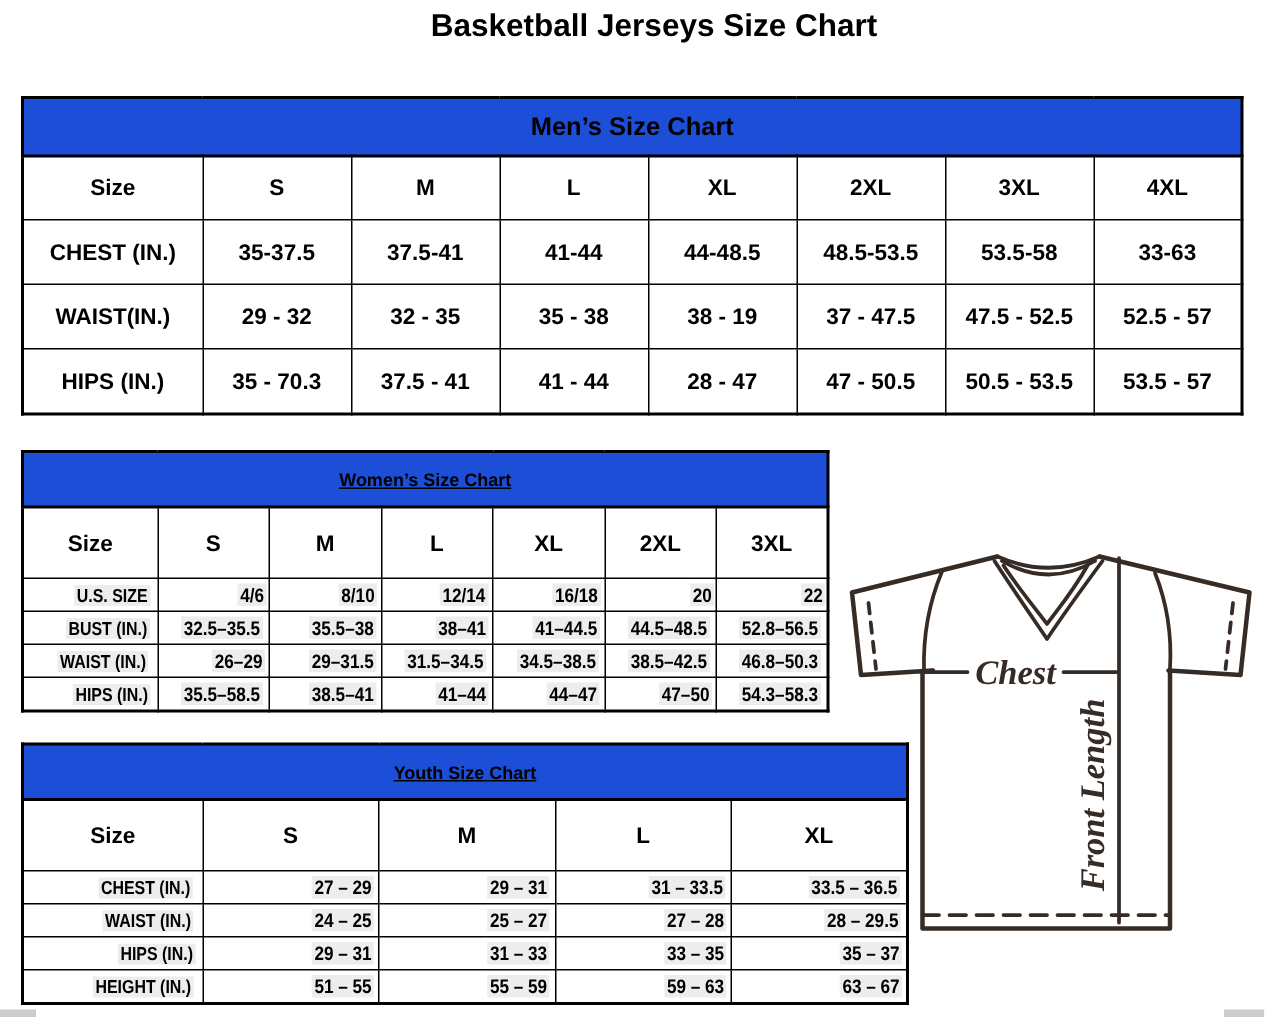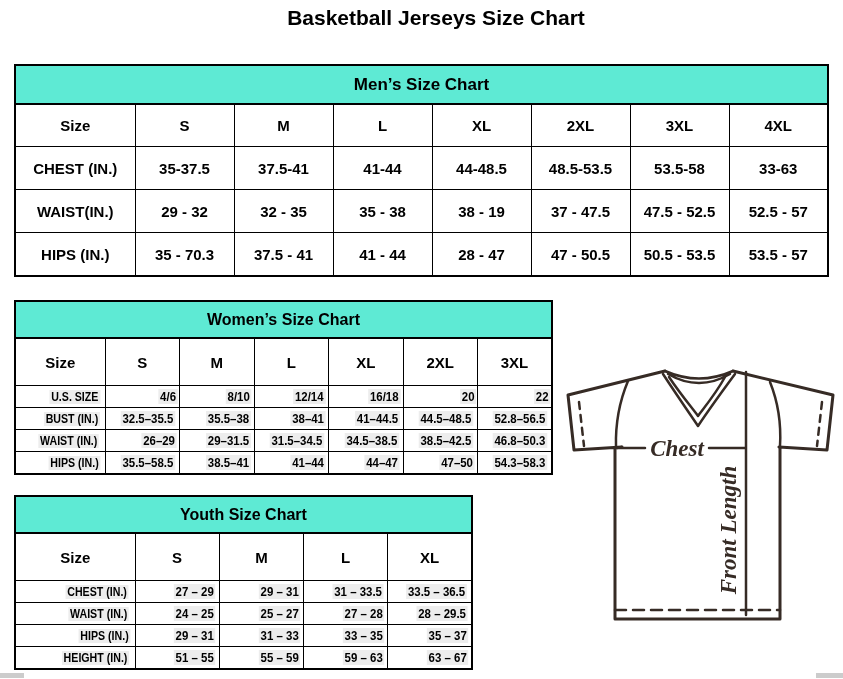--- a/index.html
+++ b/index.html
@@ -5,28 +5,28 @@
   html,body{margin:0;padding:0;background:#fff;}
   #page{position:relative;width:843px;height:679px;background:#ffffff;overflow:hidden;
         font-family:"Liberation Sans",sans-serif;color:#000;}
   #main-title{position:absolute;left:0;top:6px;width:808px;text-align:center;
         font-size:21px;font-weight:bold;letter-spacing:0px;margin-left:32px;}
   .size-table{position:absolute;}
   .size-table table{border-collapse:collapse;table-layout:fixed;width:100%;
         border:2px solid #000;}
   .size-table td{border:1px solid #000;text-align:center;vertical-align:middle;
         font-family:"Liberation Sans",sans-serif;font-weight:bold;padding:0;}
-  .size-table .title-cell{background:#5eead4;border:2px solid #000;font-size:17px;}
+  .size-table .title-cell{background:#1d4ed8;border:2px solid #000;font-size:17px;}
   #mens{left:14px;top:64px;width:815px;}
   #mens .title-cell{height:37px;}
   #mens tr.size-row td{height:41px;font-size:15px;}
   #mens tr.data-row td{height:42px;font-size:15px;}
   #womens{left:14px;top:300px;width:539px;}
-  #youth{left:14px;top:495px;width:459px;border-radius:24px;}
-  .compact .title-cell{font-size:16px;height:35px;}
+  #youth{left:14px;top:495px;width:592px;border-radius:24px;}
+  .compact .title-cell{font-size:12px;height:35px;text-decoration:underline;}
   .compact tr.size-row td{height:46px;font-size:15px;}
   .compact tr.data-row td{height:21px;font-size:13px;text-align:right;}
   .compact tr.data-row .cv{display:inline-block;transform:scaleX(0.88);
         transform-origin:center;background:#ededed;padding:0 2px;white-space:nowrap;}
   .compact tr.data-row td.label-col .cv{font-size:12.5px;transform:scaleX(0.85);}
   #mens .cv{background:transparent;}
   #jersey{position:absolute;left:558px;top:362px;width:285px;height:260px;}
   #jersey text{font-family:"Liberation Serif",serif;font-style:italic;font-weight:bold;
         fill:#362b25;}
   .artifact{position:absolute;height:5px;background:#cccccc;}

